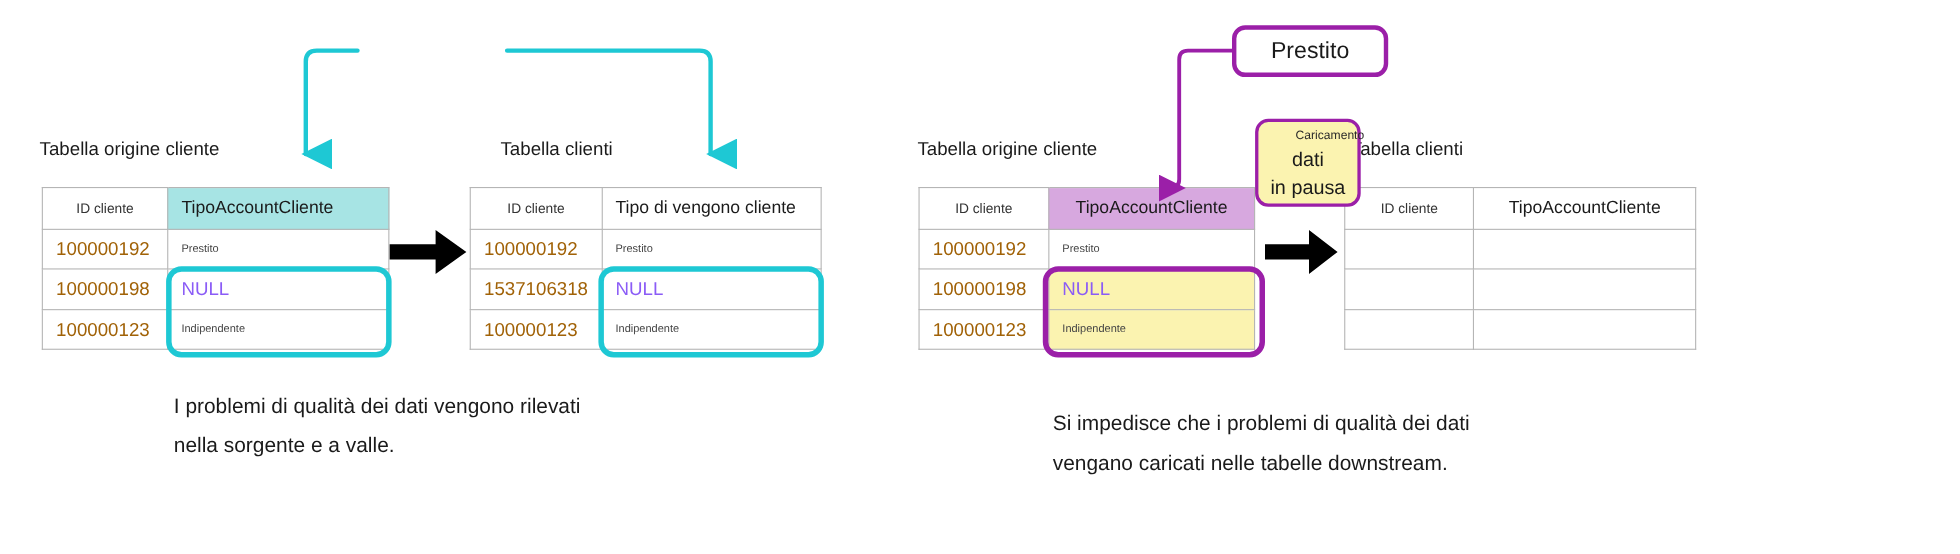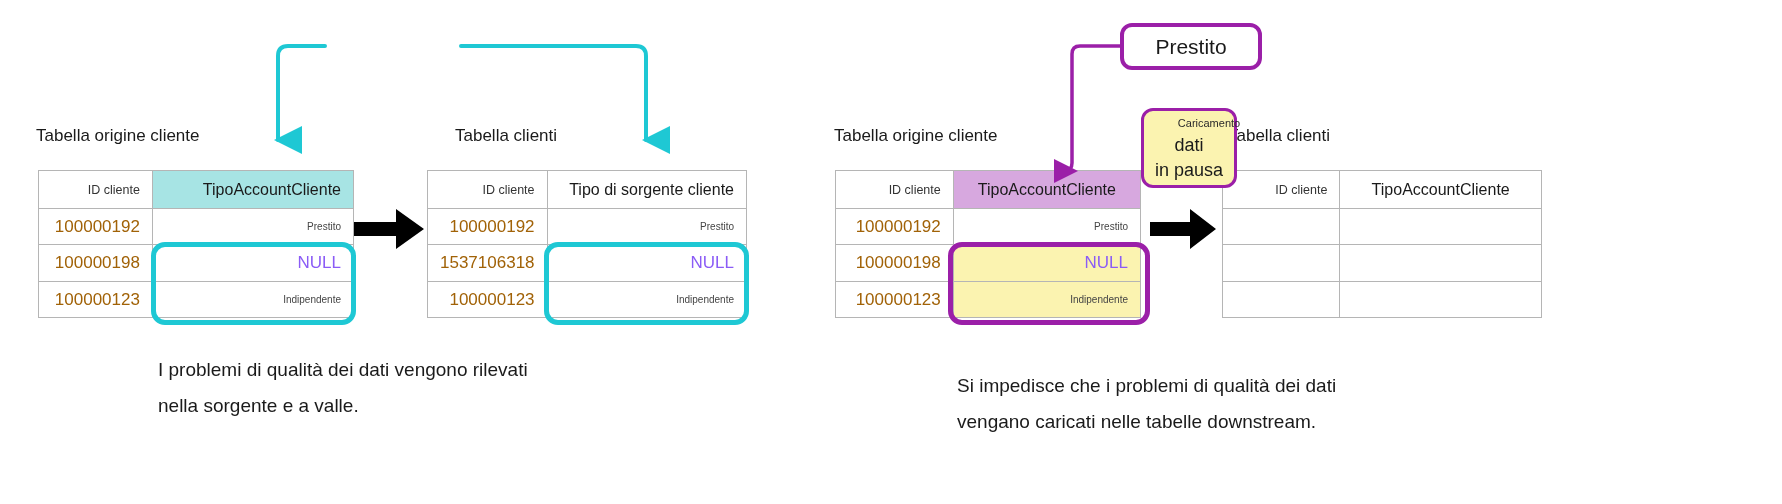--- a/index.html
+++ b/index.html
@@ -33,21 +33,20 @@
     border-collapse:collapse;
     background:#fff;
     z-index:2;
   }
   .tbl td{
     border:1px solid #b5b5b5;
     box-sizing:border-box;
     padding:0 12px;
     background:transparent;
     vertical-align:middle;
-    text-align:right;
   }
   .hdr-sm{font-size:12.5px;color:#333;text-align:center;}
   .hdr-md{font-size:16px;color:#1a1a1a;text-align:left;}
   .cell-id{font-size:17px;color:#a16207;}
   .cell-tiny{font-size:10px;color:#444;}
   .cell-null{font-size:17px;color:#8b5cf6;}
   .fill-teal{background:#a7e4e4 !important;}
   .fill-purple{background:#d7a8df !important;}
   .fill-yellow{background:#fbf3b0 !important;}
 
@@ -158,21 +157,21 @@
       <path d="M0,17 L42,17 L42,4 L70,24 L42,44 L42,31 L0,31 Z" fill="#000000"></path>
     </svg>
   </div>
 
   <div class="tcap" style="left:455px;top:126px;">Tabella clienti</div>
 
   <table class="tbl" style="left:427px;top:170px;width:320px;">
     <tbody>
         <tr>
       <td class="hdr-sm" style="width:118px;height:38px;">ID cliente</td>
-      <td class="hdr-md" style="width:202px;height:38px;">Tipo di sorgente cliente</td>
+      <td class="hdr-md" style="width:202px;height:38px;">Tipo di vengono cliente</td>
     </tr>
     <tr>
       <td class="cell-id" style="height:36px;">100000192</td>
       <td class="cell-tiny" style="height:36px;">Prestito</td>
     </tr>
     <tr>
       <td class="cell-id" style="height:37px;">1537106318</td>
       <td class="cell-null" style="height:37px;">NULL</td>
     </tr>
     <tr>

